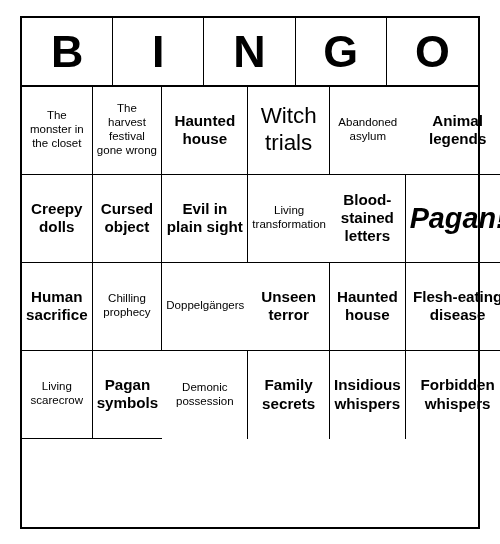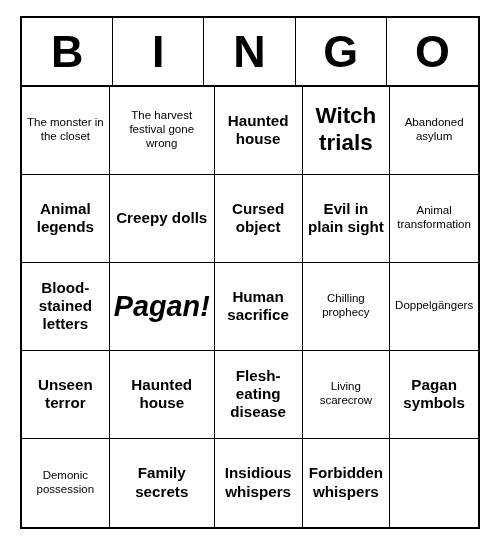--- a/index.html
+++ b/index.html
@@ -27,21 +27,21 @@
       font-weight: bold;
       padding: 8px 0;
       border-right: 1px solid #000;
       font-family: Arial, sans-serif;
     }
     .bingo-header-cell:last-child {
       border-right: none;
     }
     .bingo-grid {
       display: grid;
-      grid-template-columns: repeat(5, 1fr);
+      grid-template-columns: repeat(6, 1fr);
       grid-template-rows: repeat(5, 88px);
     }
     .bingo-cell {
       border-right: 1px solid #000;
       border-bottom: 1px solid #000;
       display: flex;
       align-items: center;
       justify-content: center;
       text-align: center;
       padding: 4px;
@@ -58,21 +58,21 @@
     }
     .cell-text.small {
       font-size: 0.72rem;
     }
     .cell-text.medium {
       font-size: 0.95rem;
       font-weight: bold;
     }
     .cell-text.large {
       font-size: 1.4rem;
-      font-weight: bold;
+      font-weight: normal;
     }
     .cell-text.free {
       font-size: 1.8rem;
       font-weight: bold;
       font-style: italic;
     }
   </style>
 </head>
 <body>
 
@@ -106,21 +106,21 @@
       <div class="bingo-cell">
         <span class="cell-text medium">Creepy dolls</span>
       </div>
       <div class="bingo-cell">
         <span class="cell-text medium">Cursed object</span>
       </div>
       <div class="bingo-cell">
         <span class="cell-text medium">Evil in plain sight</span>
       </div>
       <div class="bingo-cell">
-        <span class="cell-text small">Animal transformation</span>
+        <span class="cell-text small">Living transformation</span>
       </div>
       <div class="bingo-cell">
         <span class="cell-text medium">Blood-stained letters</span>
       </div>
       <div class="bingo-cell">
         <span class="cell-text free">Pagan!</span>
       </div>
       <div class="bingo-cell">
         <span class="cell-text medium">Human sacrifice</span>
       </div>

